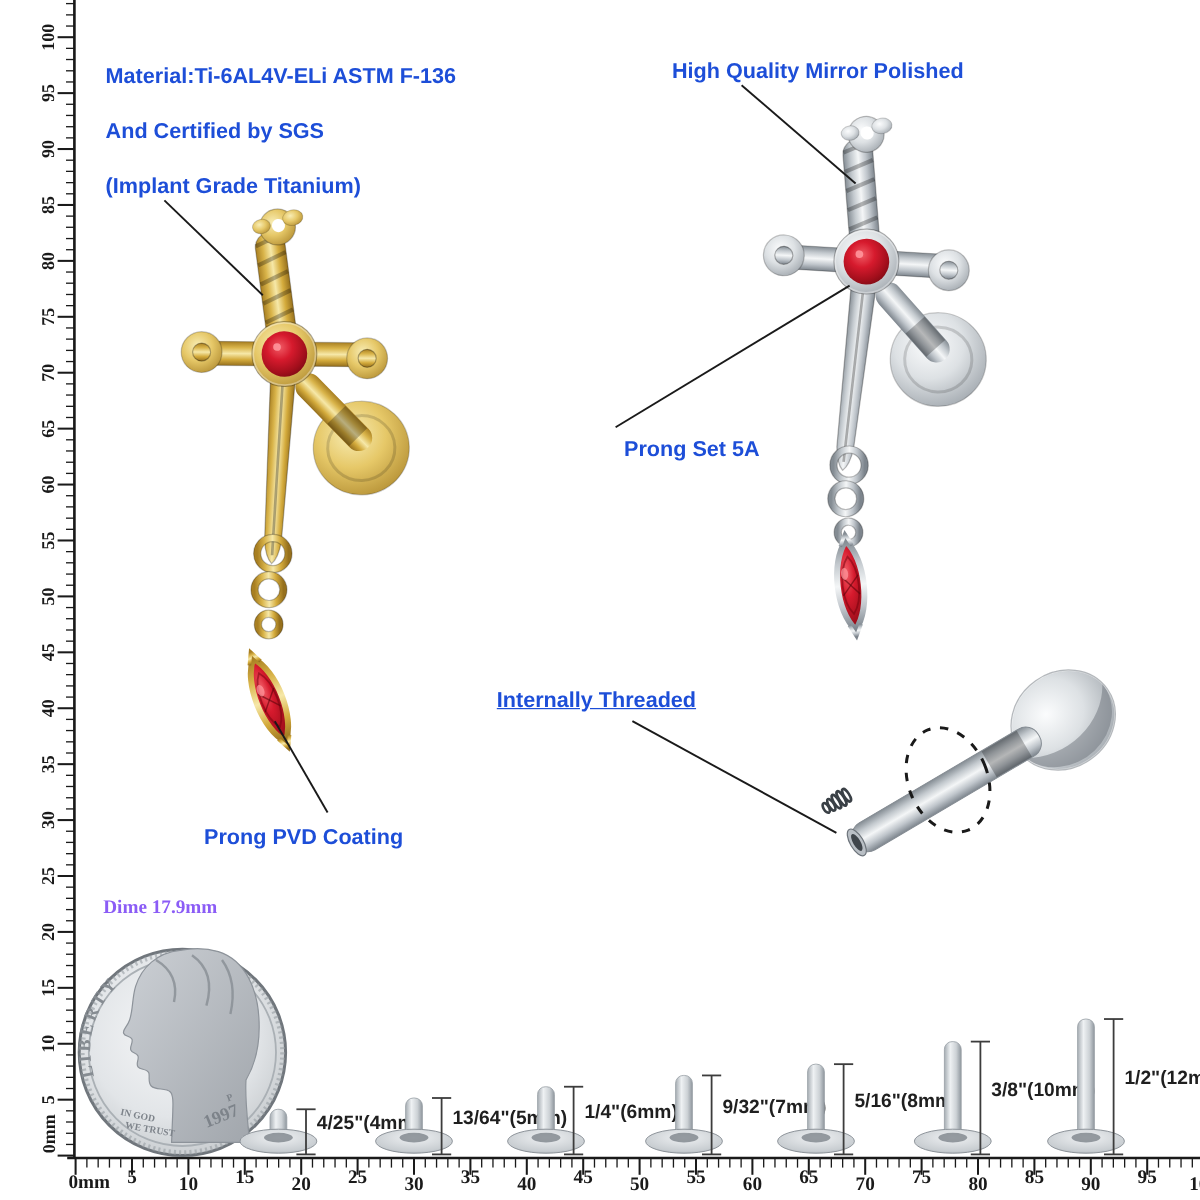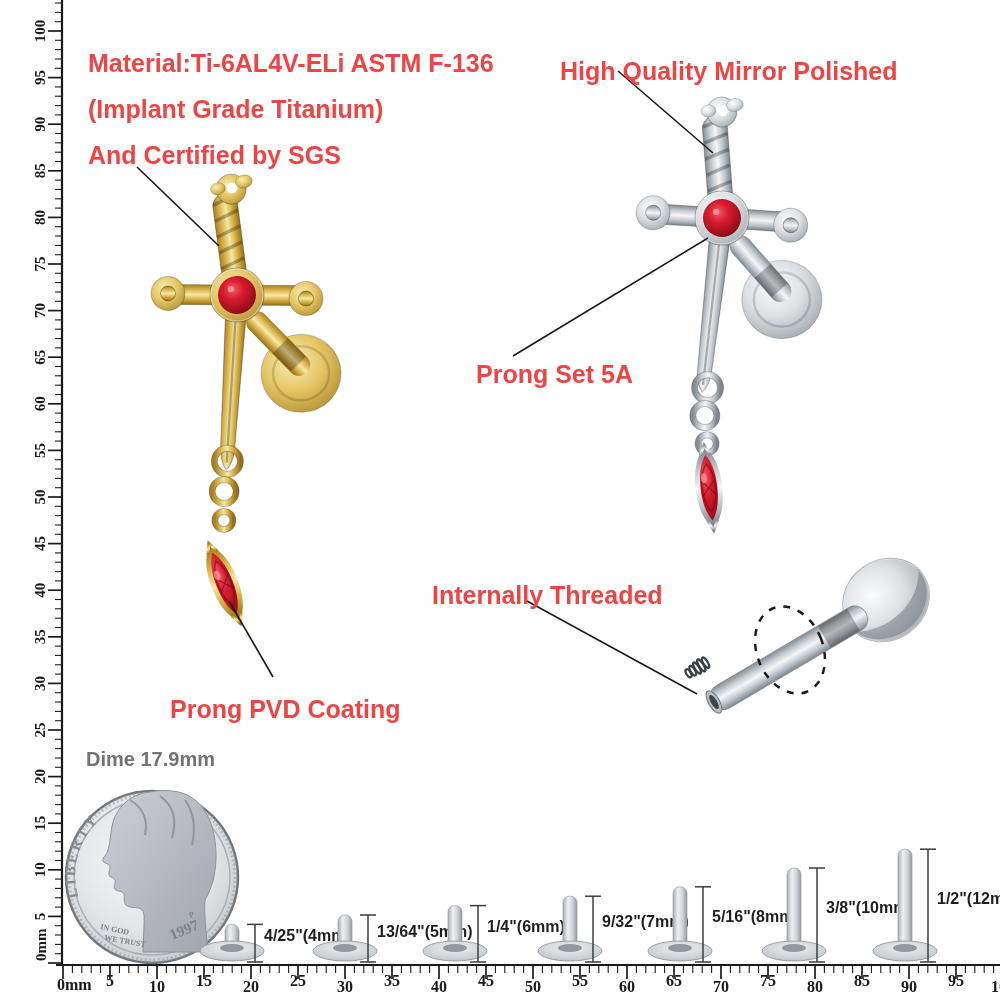--- a/index.html
+++ b/index.html
@@ -1,23 +1,23 @@
 <!DOCTYPE html>
 <html><head>
 <meta charset="utf-8">
 <style>
   html,body{margin:0;padding:0;background:#ffffff;}
   #stage{position:relative;width:1000px;height:1000px;background:#ffffff;overflow:hidden;
          font-family:"Liberation Sans",sans-serif;}
   #art{position:absolute;left:0;top:0;z-index:1;}
-  .ann{position:absolute;z-index:2;color:#ef4444;font-weight:bold;font-size:25px;white-space:nowrap;}
+  .ann{position:absolute;z-index:2;color:#1d4ed8;font-weight:bold;font-size:18px;white-space:nowrap;}
   .ann .ln{line-height:46px;}
-  #ann-mirror,#ann-threaded,#ann-coating{line-height:30px;margin-top:12px;}
-  #ann-prong .ln{line-height:44px;}
-  #ann-dime{font-family:Liberation Sans, sans-serif;font-size:20px;font-weight:bold;color:#737373;}
+  #ann-mirror,#ann-threaded,#ann-coating{line-height:30px;}
+  #ann-prong .ln{line-height:44px;margin-left:44px;}
+  #ann-dime{font-family:Liberation Serif, serif;font-size:16px;font-weight:bold;color:#8b5cf6;}
 </style>
 </head>
 <body>
 
 <div id="stage">
 
   <svg id="art" width="1000" height="1000" viewBox="0 0 1000 1000">
     <defs>
       <linearGradient id="goldh" x1="0" y1="0" x2="1" y2="0">
         <stop offset="0" stop-color="#a87f22"></stop>
@@ -585,28 +585,28 @@
       <line x1="137" y1="167" x2="219" y2="246" stroke="#1a1a1a" stroke-width="1.6"></line>
       <line x1="618" y1="71" x2="713" y2="153" stroke="#1a1a1a" stroke-width="1.6"></line>
       <line x1="513" y1="356" x2="708" y2="238" stroke="#1a1a1a" stroke-width="1.6"></line>
       <line x1="527" y1="601" x2="697" y2="694" stroke="#1a1a1a" stroke-width="1.6"></line>
       <line x1="229" y1="601" x2="273" y2="677" stroke="#1a1a1a" stroke-width="1.6"></line>
     </g>
   </svg>
 
   <div class="ann" id="ann-material" style="left:88px;top:40px;">
     <div class="ln">Material:Ti-6AL4V-ELi ASTM F-136</div>
+    <div class="ln">And Certified by SGS</div>
     <div class="ln">(Implant Grade Titanium)</div>
-    <div class="ln">And Certified by SGS</div>
   </div>
 
   <div class="ann" id="ann-mirror" style="left:560px;top:44px;">High Quality Mirror Polished</div>
 
   <div class="ann" id="ann-prong" style="left:476px;top:352px;">
     <div class="ln">Prong Set 5A</div>
   </div>
 
-  <div class="ann" id="ann-threaded" style="left:432px;top:568px;">Internally Threaded</div>
+  <div class="ann" id="ann-threaded" style="left:414px;top:568px;text-decoration:underline;">Internally Threaded</div>
 
   <div class="ann" id="ann-coating" style="left:170px;top:682px;">Prong PVD Coating</div>
 
   <div class="ann" id="ann-dime" style="left:86px;top:748px;">Dime 17.9mm</div>
 </div>
 
 </body></html>

